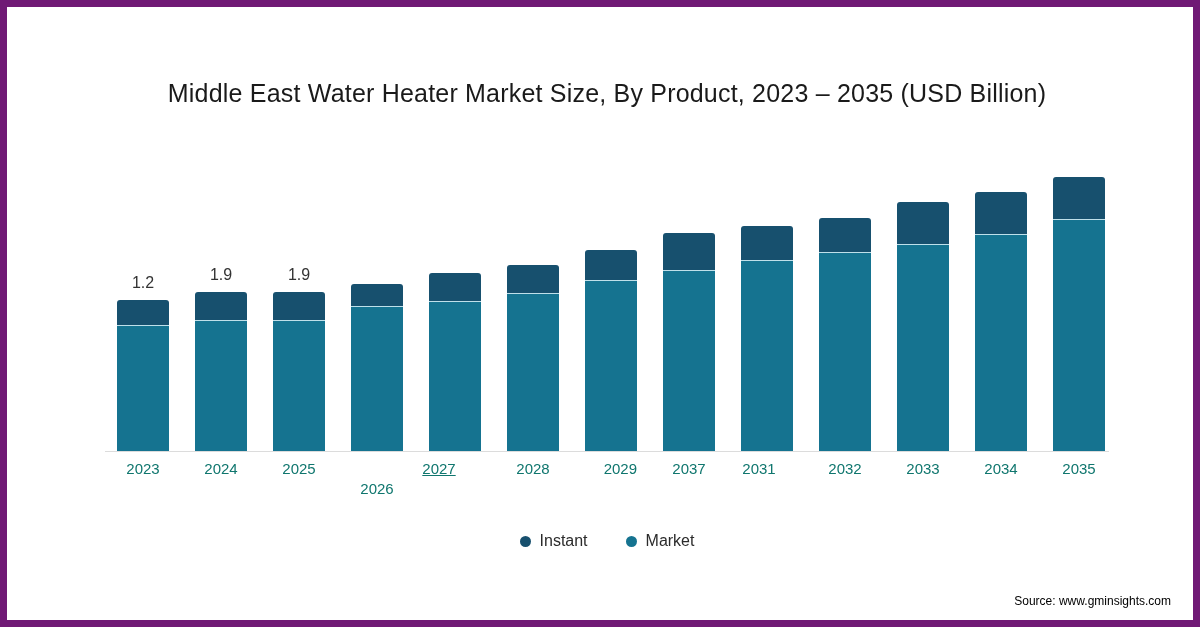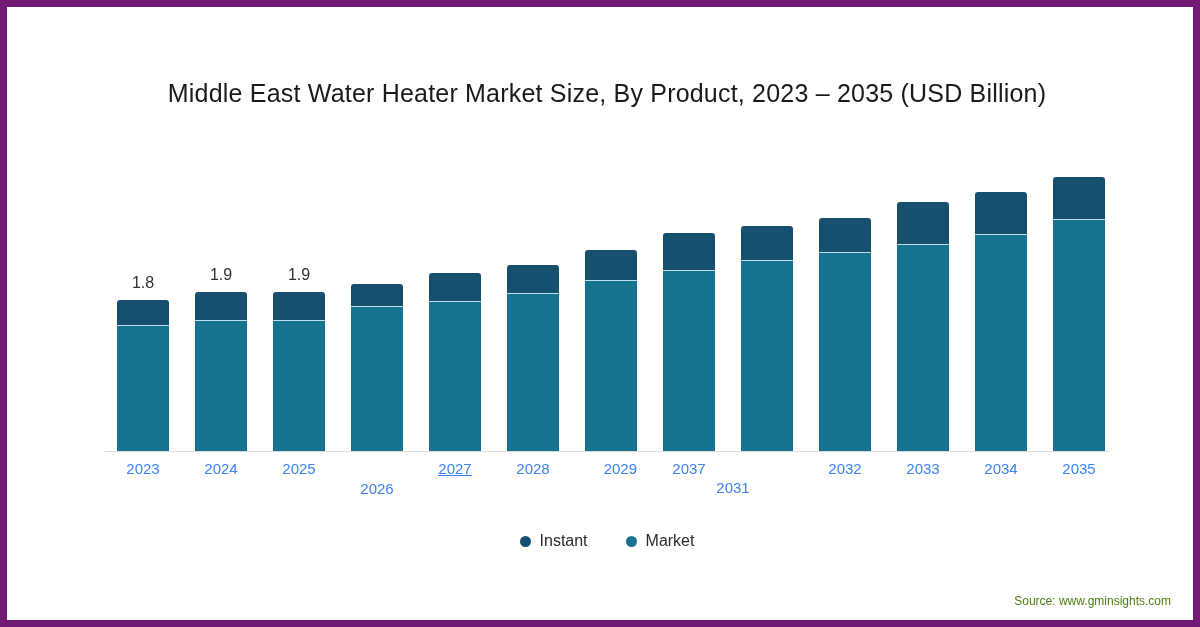--- a/index.html
+++ b/index.html
@@ -76,21 +76,21 @@
     text-align: center;
     font-size: 16px;
     color: #333333;
   }
   .x-tick {
     position: absolute;
     top: 453px;
     width: 52px;
     text-align: center;
     font-size: 15px;
-    color: #3b82f6;
+    color: #0f766e;
   }
   .legend {
     position: absolute;
     top: 525px;
     left: 0;
     width: 1200px;
     display: flex;
     justify-content: center;
     align-items: center;
     gap: 38px;
@@ -106,38 +106,38 @@
     width: 11px;
     height: 11px;
     border-radius: 50%;
     display: inline-block;
   }
   .source {
     position: absolute;
     right: 22px;
     bottom: 12px;
     font-size: 12px;
-    color: #4d7c0f;
+    color: #000000;
   }
 </style>
 </head>
 <body>
 
 <div class="frame">
   <div class="inner">
 
     <div class="chart-title">Middle East Water Heater Market Size, By Product, 2023 – 2035 (USD Billion)</div>
 
     <div class="plot" id="plot-area">
       <div class="axis-line"></div>
     <div class="bar" style="left: 110px; top: 293px; height: 151px;">
           <div class="seg seg-instant" style="top: 0px; height: 25px; background: rgb(23, 80, 110);"></div>
           <div class="seg seg-storage" style="top: 25px; height: 126px; background: rgb(21, 115, 144);"></div>
         </div>
-        <div class="bar-label" style="left: 110px; top: 267px;">1.8</div>
+        <div class="bar-label" style="left: 110px; top: 267px;">1.2</div>
         <div class="x-tick" style="left: 110px;">2023</div>
         <div class="bar" style="left: 188px; top: 285px; height: 159px;">
           <div class="seg seg-instant" style="top: 0px; height: 28px; background: rgb(23, 80, 110);"></div>
           <div class="seg seg-storage" style="top: 28px; height: 131px; background: rgb(21, 115, 144);"></div>
         </div>
         <div class="bar-label" style="left: 188px; top: 259px;">1.9</div>
         <div class="x-tick" style="left: 188px;">2024</div>
         <div class="bar" style="left: 266px; top: 285px; height: 159px;">
           <div class="seg seg-instant" style="top: 0px; height: 28px; background: rgb(23, 80, 110);"></div>
           <div class="seg seg-storage" style="top: 28px; height: 131px; background: rgb(21, 115, 144);"></div>
@@ -146,41 +146,41 @@
         <div class="x-tick" style="left: 266px;">2025</div>
         <div class="bar" style="left: 344px; top: 277px; height: 167px;">
           <div class="seg seg-instant" style="top: 0px; height: 22px; background: rgb(23, 80, 110);"></div>
           <div class="seg seg-storage" style="top: 22px; height: 145px; background: rgb(21, 115, 144);"></div>
         </div>
         <div class="x-tick" style="left: 344px; margin-top: 20px;">2026</div>
         <div class="bar" style="left: 422px; top: 266px; height: 178px;">
           <div class="seg seg-instant" style="top: 0px; height: 28px; background: rgb(23, 80, 110);"></div>
           <div class="seg seg-storage" style="top: 28px; height: 150px; background: rgb(21, 115, 144);"></div>
         </div>
-        <div class="x-tick" style="left: 422px; text-decoration: underline;">2027</div>
+        <div class="x-tick" style="left: 406px; text-decoration: underline;">2027</div>
         <div class="bar" style="left: 500px; top: 258px; height: 186px;">
           <div class="seg seg-instant" style="top: 0px; height: 28px; background: rgb(23, 80, 110);"></div>
           <div class="seg seg-storage" style="top: 28px; height: 158px; background: rgb(21, 115, 144);"></div>
         </div>
         <div class="x-tick" style="left: 500px;">2028</div>
         <div class="bar" style="left: 578px; top: 243px; height: 201px;">
           <div class="seg seg-instant" style="top: 0px; height: 30px; background: rgb(23, 80, 110);"></div>
           <div class="seg seg-storage" style="top: 30px; height: 171px; background: rgb(21, 115, 144);"></div>
         </div>
         <div class="x-tick" style="left: 578px; text-align: right;">2029</div>
         <div class="bar" style="left: 656px; top: 226px; height: 218px;">
           <div class="seg seg-instant" style="top: 0px; height: 37px; background: rgb(23, 80, 110);"></div>
           <div class="seg seg-storage" style="top: 37px; height: 181px; background: rgb(21, 115, 144);"></div>
         </div>
         <div class="x-tick" style="left: 656px;">2037</div>
         <div class="bar" style="left: 734px; top: 219px; height: 225px;">
           <div class="seg seg-instant" style="top: 0px; height: 34px; background: rgb(23, 80, 110);"></div>
           <div class="seg seg-storage" style="top: 34px; height: 191px; background: rgb(21, 115, 144);"></div>
         </div>
-        <div class="x-tick" style="left: 700px; margin-top: 19px;">2031</div>
+        <div class="x-tick" style="left: 726px;">2031</div>
         <div class="bar" style="left: 812px; top: 211px; height: 233px;">
           <div class="seg seg-instant" style="top: 0px; height: 34px; background: rgb(23, 80, 110);"></div>
           <div class="seg seg-storage" style="top: 34px; height: 199px; background: rgb(21, 115, 144);"></div>
         </div>
         <div class="x-tick" style="left: 812px;">2032</div>
         <div class="bar" style="left: 890px; top: 195px; height: 249px;">
           <div class="seg seg-instant" style="top: 0px; height: 42px; background: rgb(23, 80, 110);"></div>
           <div class="seg seg-storage" style="top: 42px; height: 207px; background: rgb(21, 115, 144);"></div>
         </div>
         <div class="x-tick" style="left: 890px;">2033</div>

